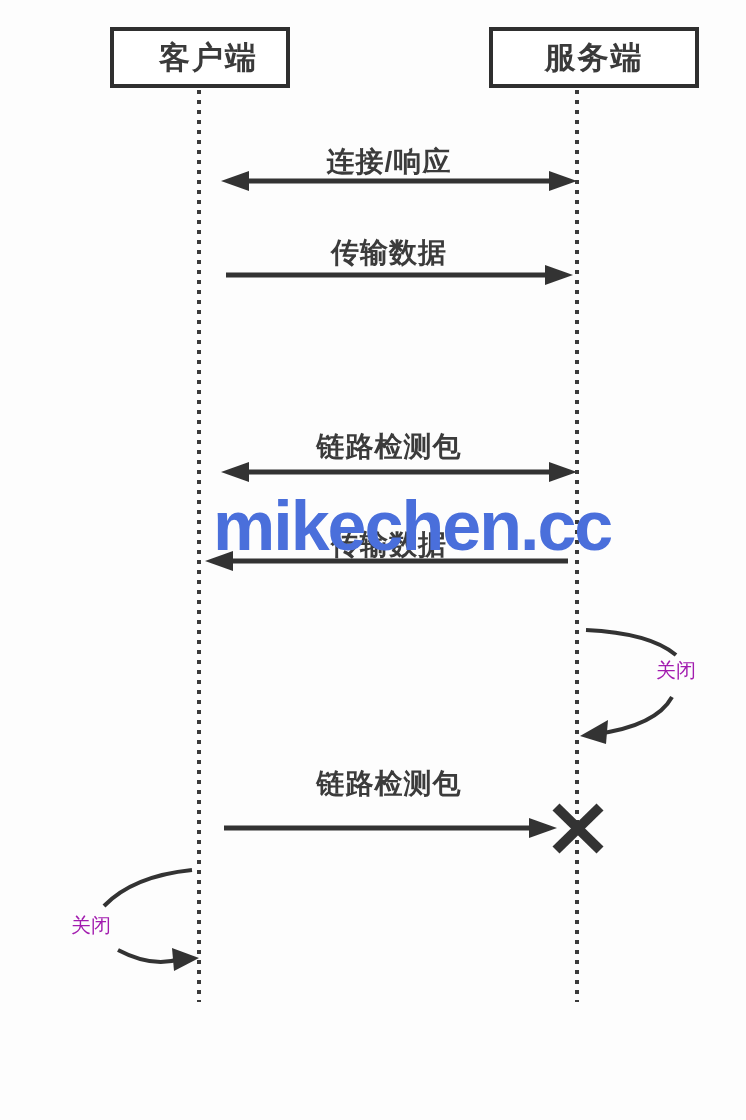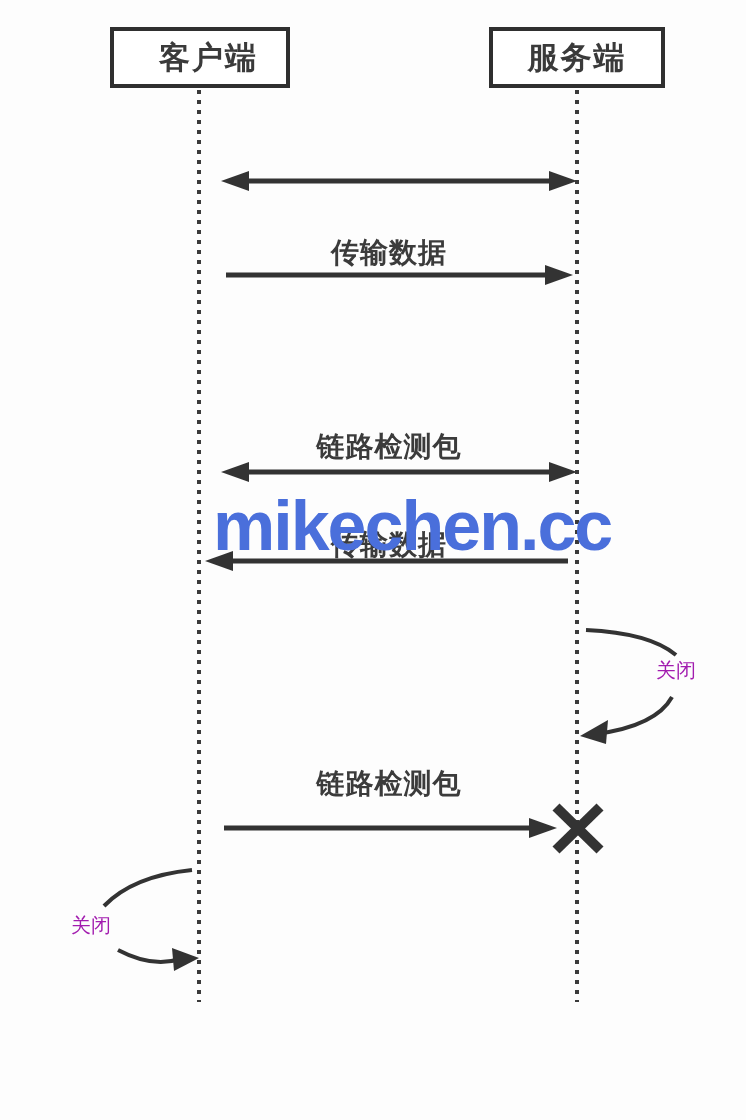--- a/index.html
+++ b/index.html
@@ -24,21 +24,21 @@
     display: flex;
     align-items: center;
     justify-content: center;
     font-size: 31px;
     font-weight: bold;
     color: #3a3a3a;
     letter-spacing: 2px;
     z-index: 4;
   }
   .actor-client { left: 110px; padding-left: 17px; }
-  .actor-server { left: 489px; width: 176px; text-align: right; }
+  .actor-server { left: 489px; width: 210px; text-align: right; }
 
   .lifeline {
     position: absolute;
     top: 90px;
     width: 4px;
     height: 912px;
     background: repeating-linear-gradient(
       to bottom,
       #3a3a3a 0px, #3a3a3a 4px,
       transparent 4px, transparent 10px
@@ -127,20 +127,21 @@
   <div class="actor-box actor-client">
     <span>客户端</span>
   </div>
   <div class="actor-box actor-server">
     <span>服务端</span>
   </div>
 
   <div class="lifeline lifeline-client"></div>
   <div class="lifeline lifeline-server"></div>
 
+  <div class="msg-label lbl-1">连接/响应</div>
   <div class="msg-label lbl-2">传输数据</div>
   <div class="msg-label lbl-3">链路检测包</div>
   <div class="msg-label lbl-4">传输数据</div>
   <div class="msg-label lbl-5">链路检测包</div>
 
   <div class="close-label close-right">关闭</div>
   <div class="close-label close-left">关闭</div>
 
   <div class="watermark" style="color:#4a6fdb">mikechen.cc</div>
 

